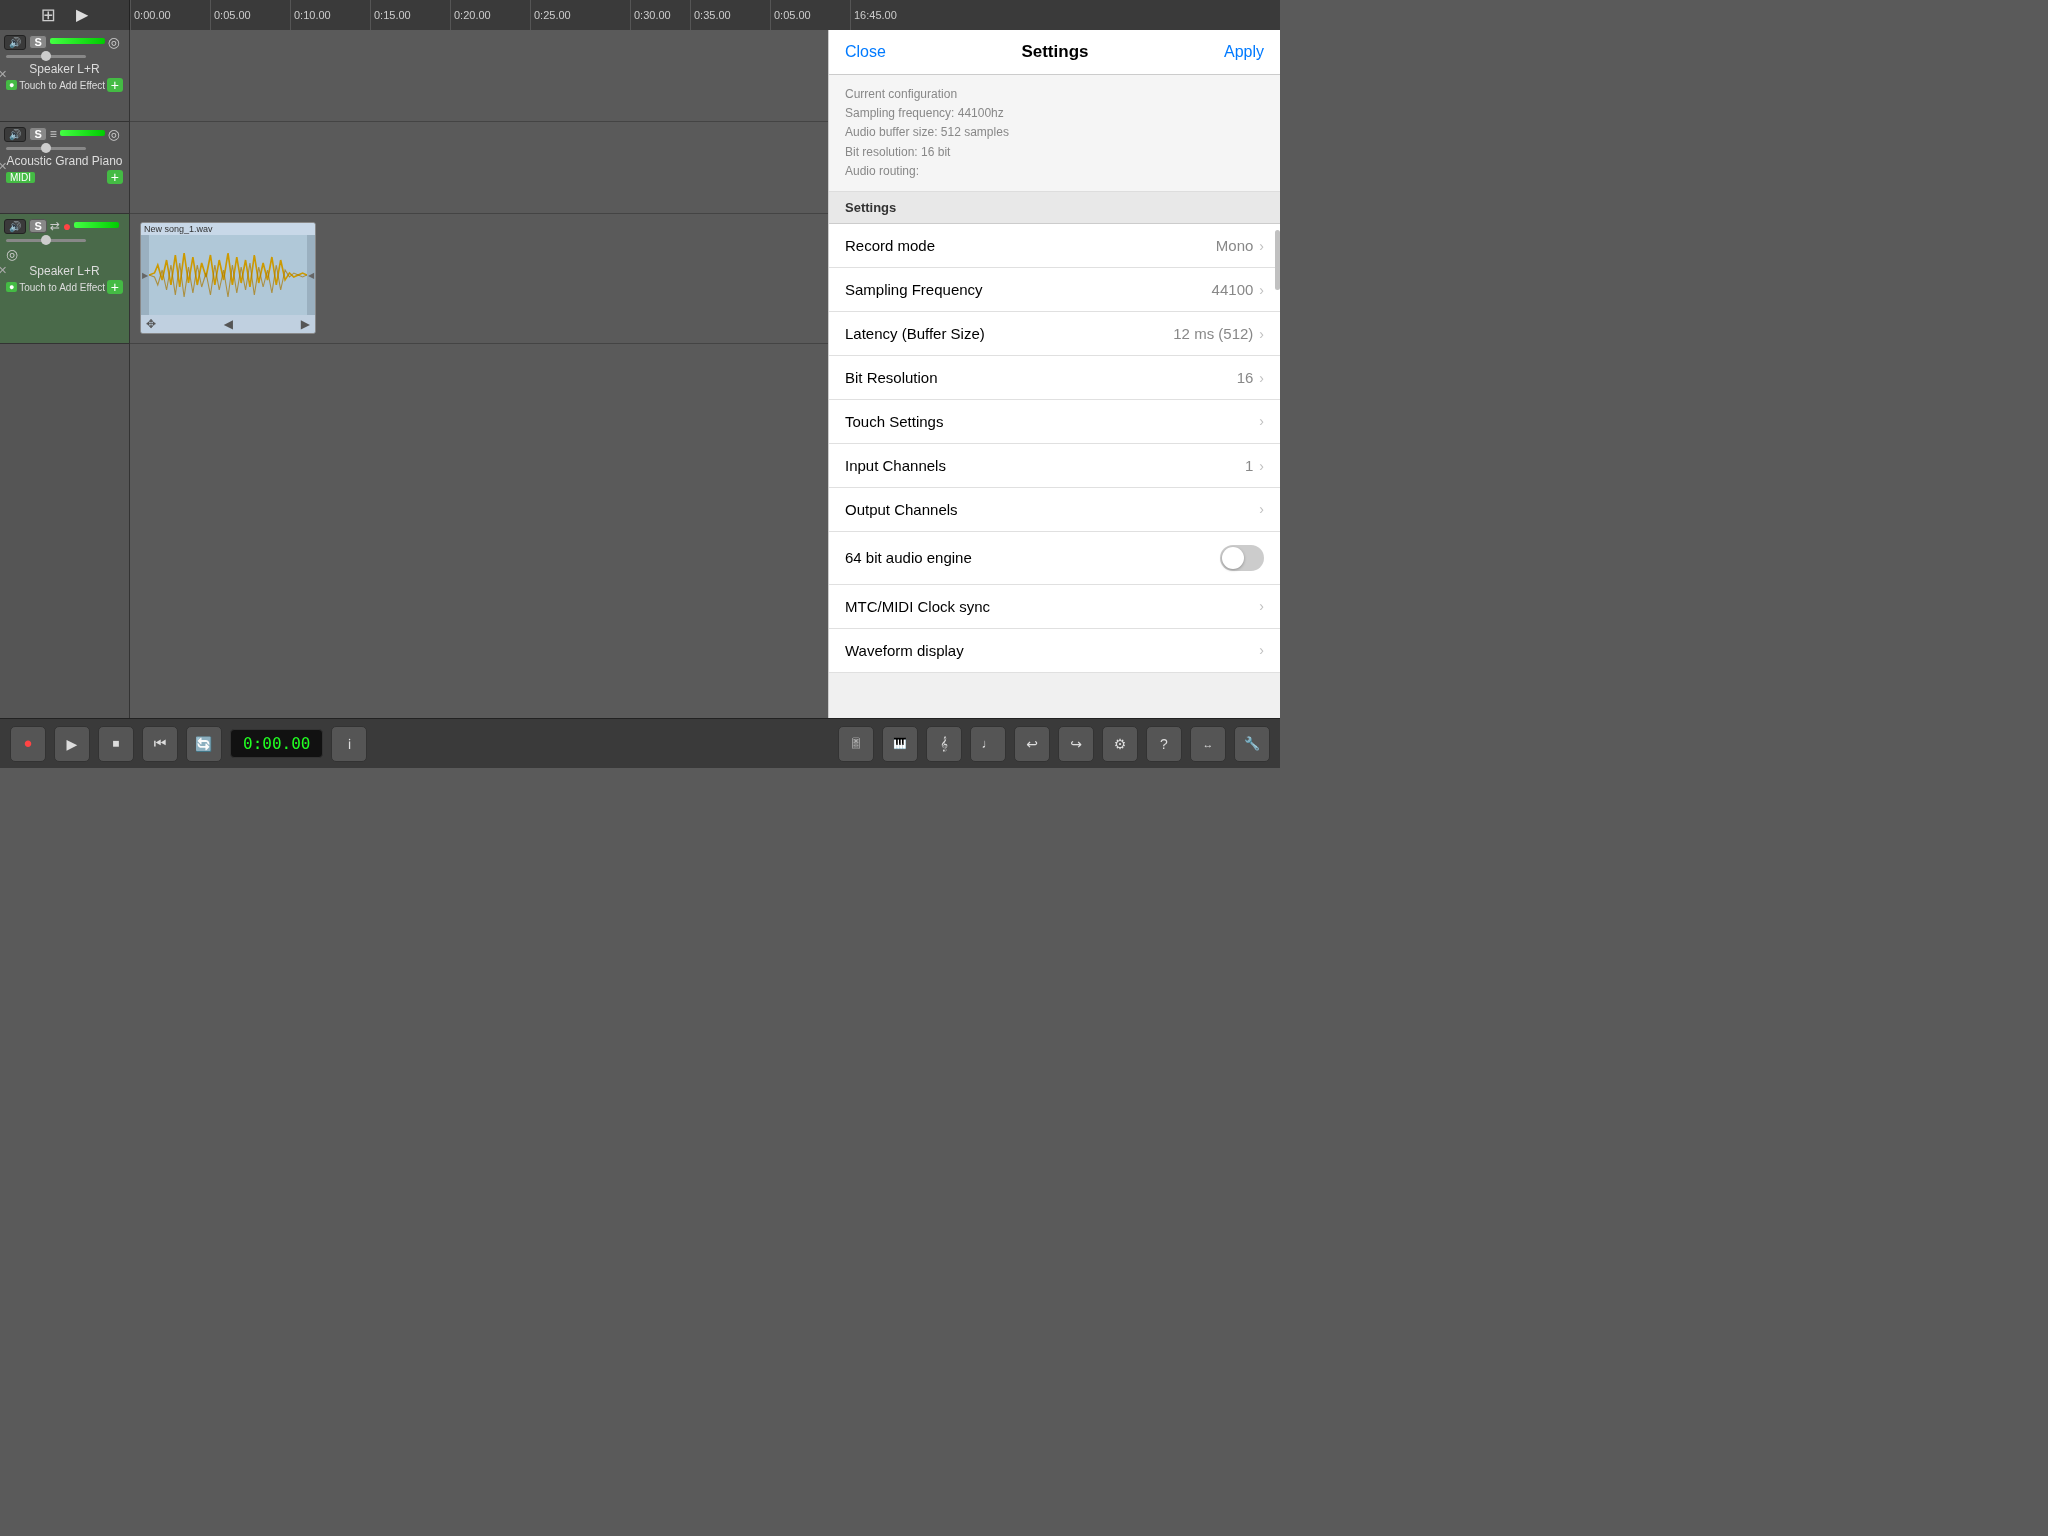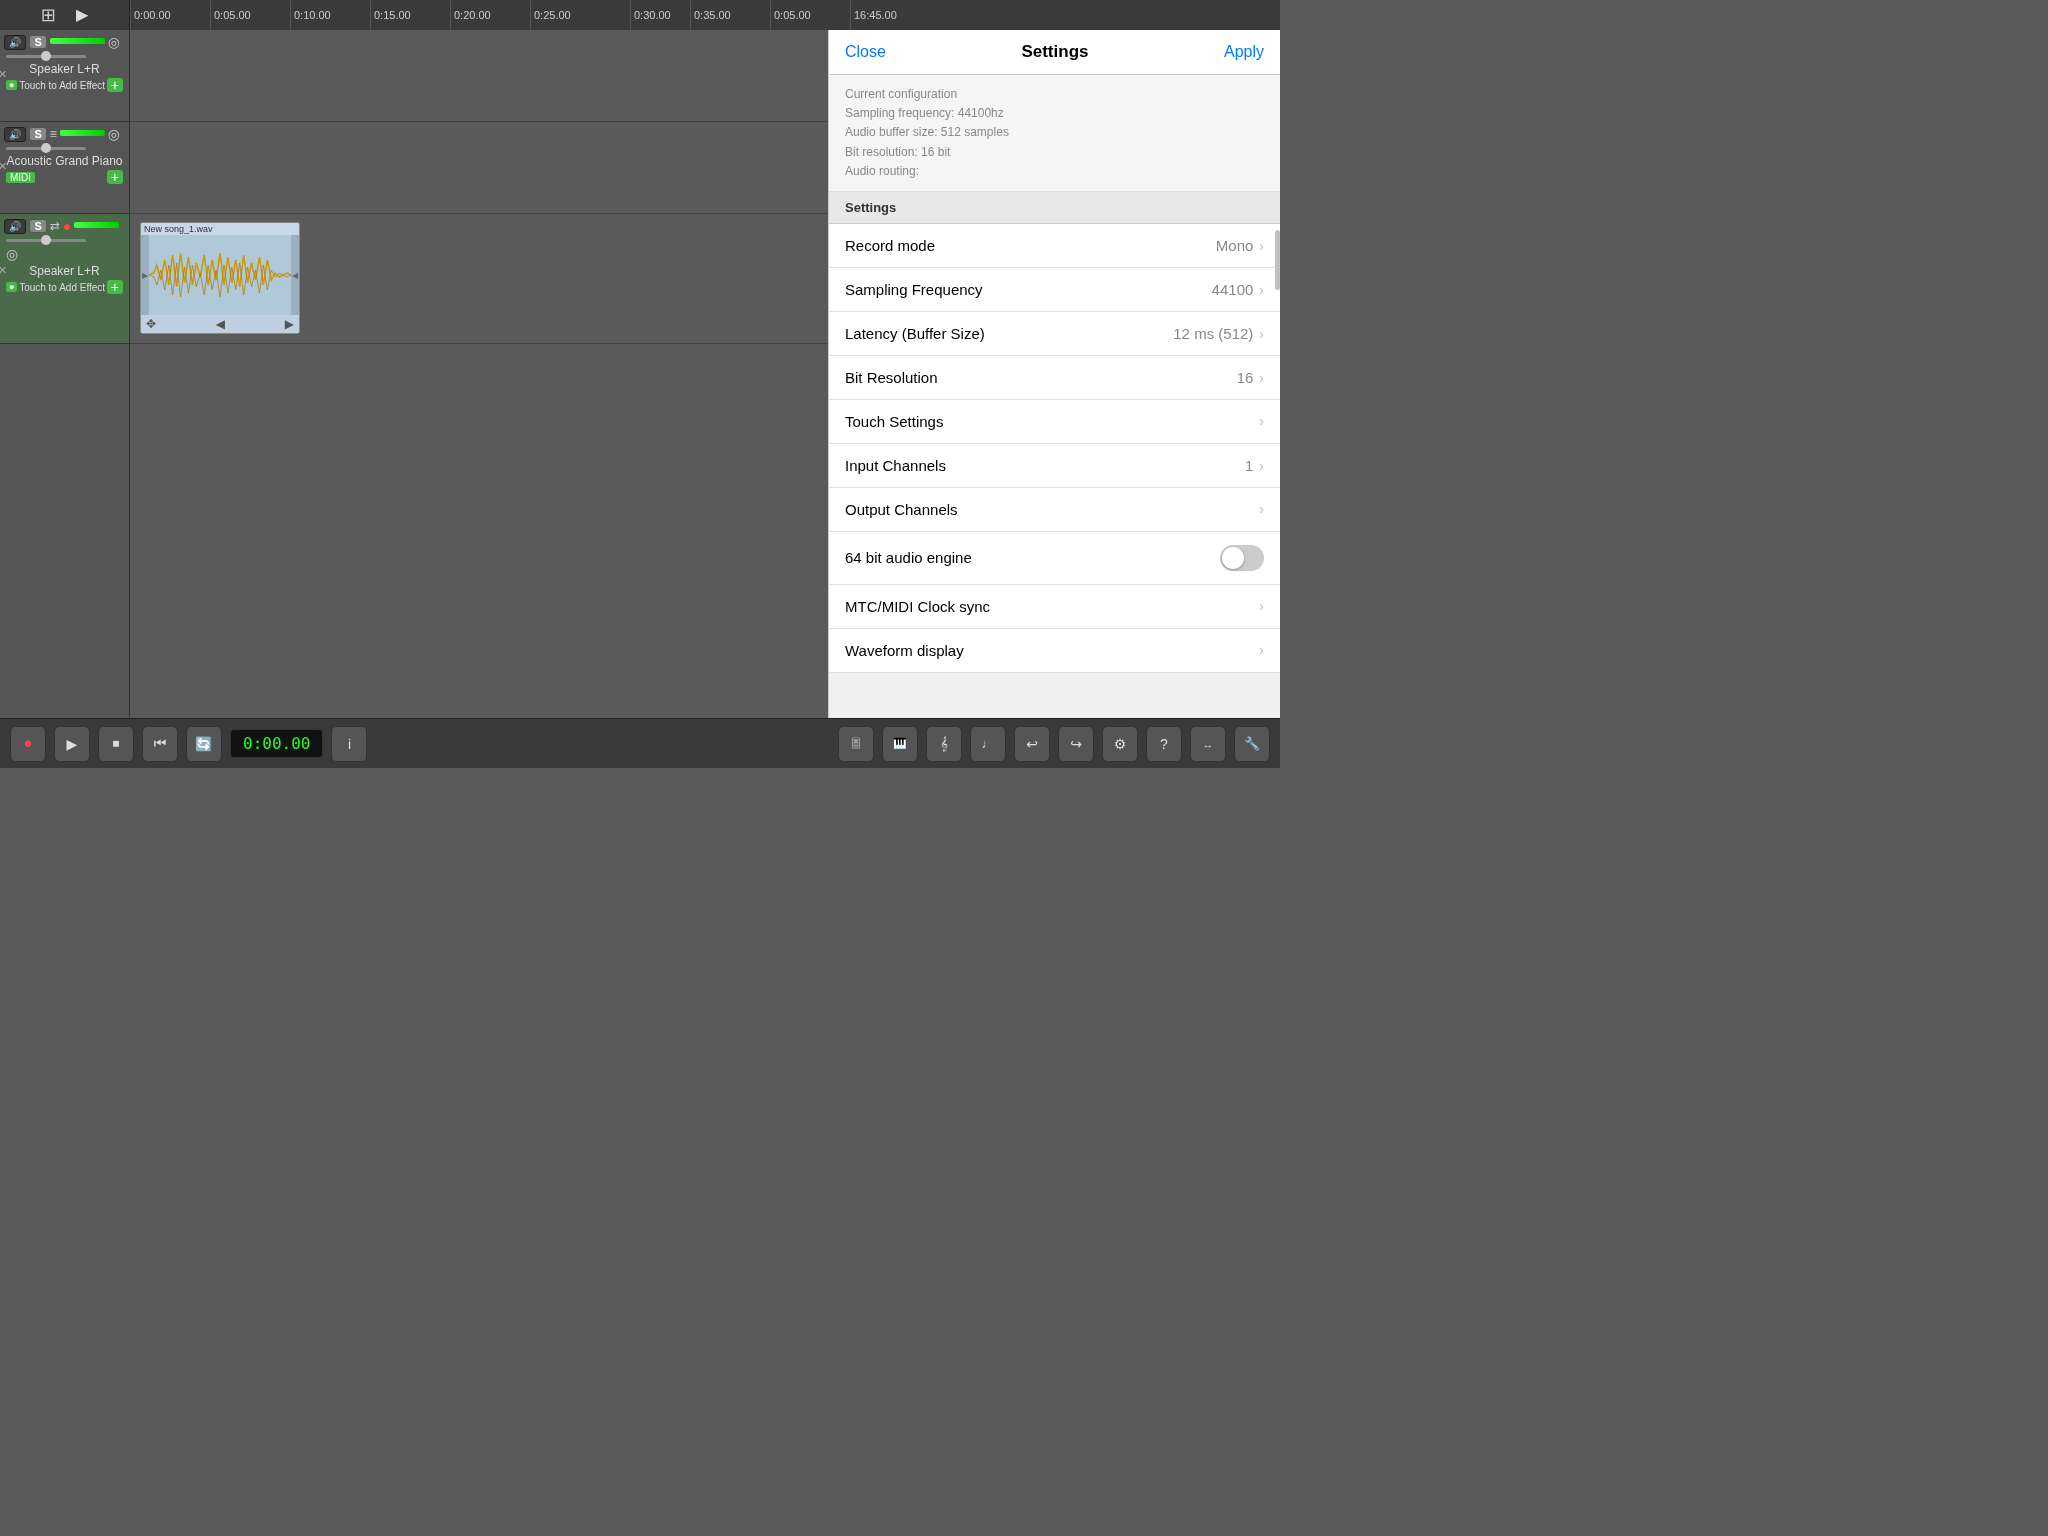--- a/index.html
+++ b/index.html
@@ -274,21 +274,21 @@
     </div>
   </div>
 
   <div id="content-area">
 
     <div class="track-content-row" style="height:92px;"></div>
 
     <div class="track-content-row" style="height:92px;"></div>
 
     <div class="track-content-row" style="height:130px;">
-      <div class="waveform-block" style="top:8px;left:10px;width:160px;height:112px;">
+      <div class="waveform-block" style="top:8px;left:10px;width:176px;height:112px;">
         <div class="waveform-title">New song_1.wav</div>
         <div class="waveform-canvas">
 
           <div style="position:absolute;left:0;top:0;bottom:0;width:8px;background:#9ab0c0;display:flex;align-items:center;justify-content:center;">
             <span style="color:#666;font-size:8px;">▶</span>
           </div>
 
           <div style="position:absolute;right:0;top:0;bottom:0;width:8px;background:#9ab0c0;display:flex;align-items:center;justify-content:center;">
             <span style="color:#666;font-size:8px;">◀</span>
           </div>

